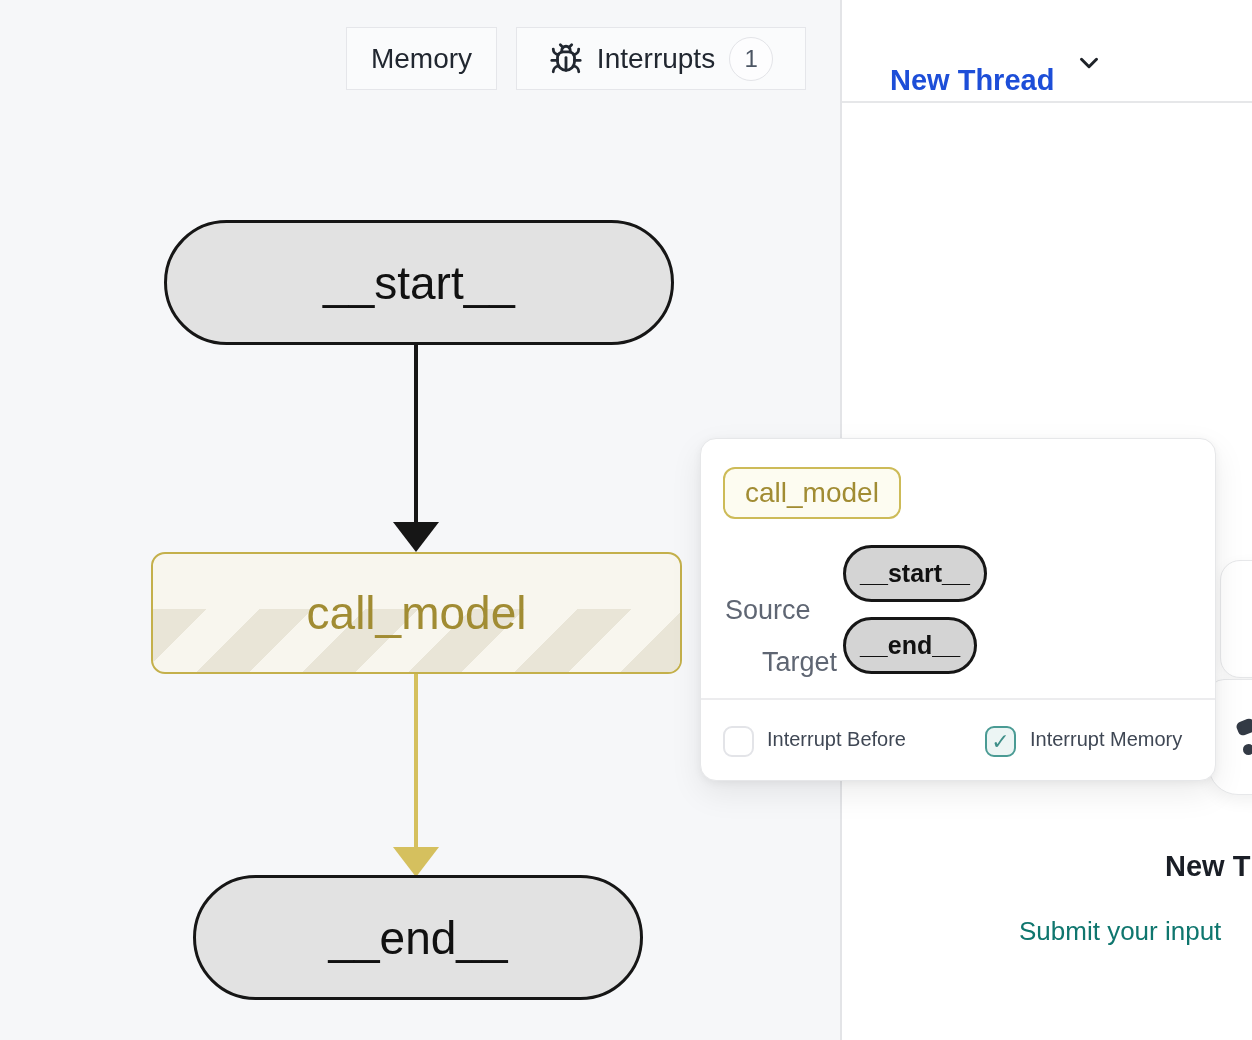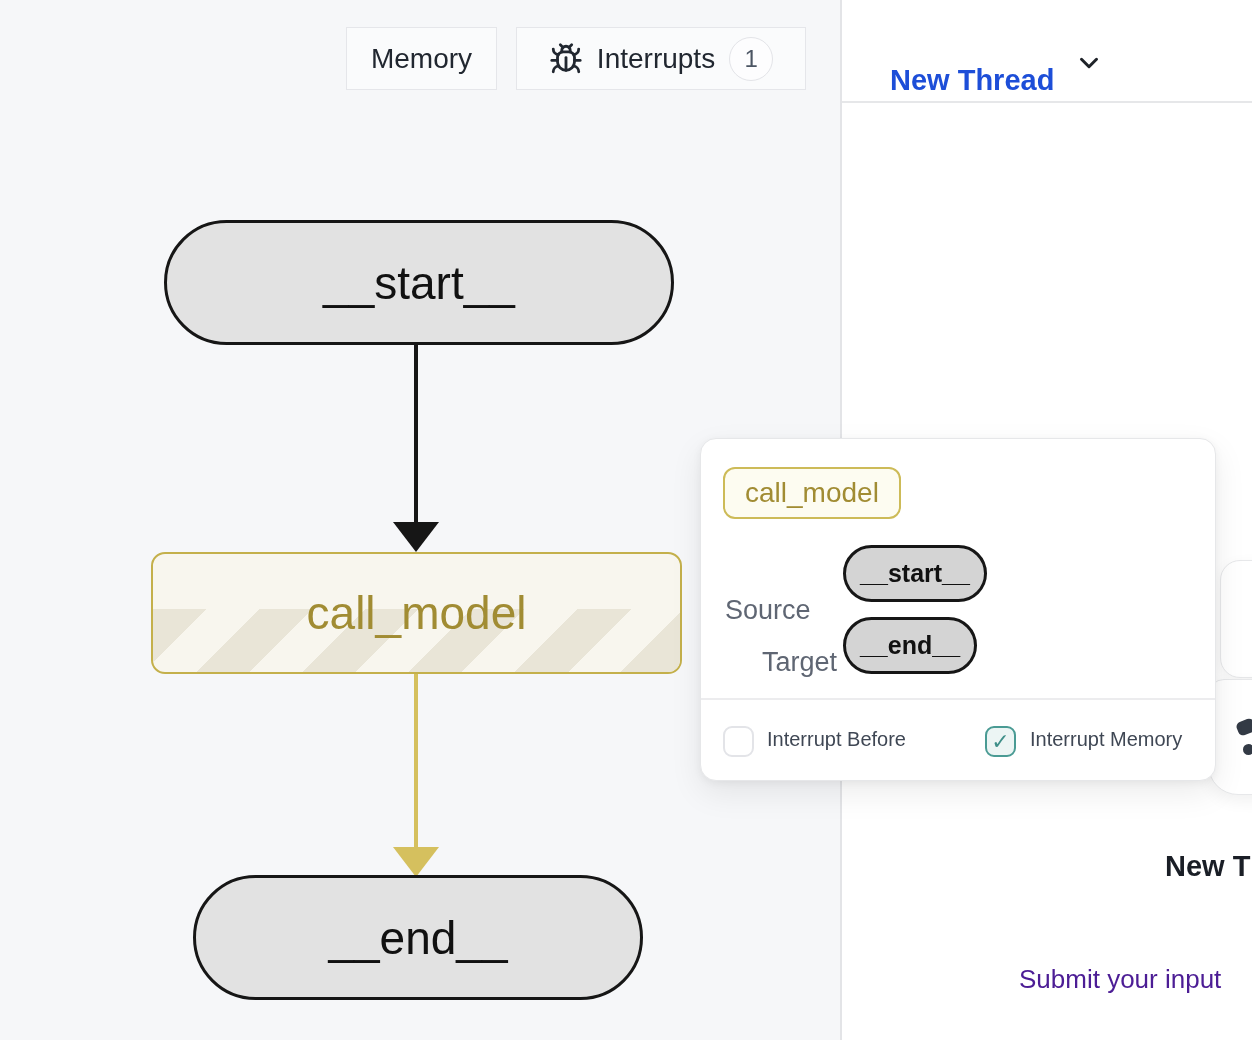--- a/index.html
+++ b/index.html
@@ -44,22 +44,22 @@
   
   .panel { position:absolute; left:840px; top:0; width:412px; height:1040px; background:#ffffff;
            border-left:2px solid #e3e4e7; }
   .panel-header { position:absolute; left:48px; top:28px; display:flex; align-items:center; gap:20px;
                   cursor:pointer; }
   .panel-title { font-size:29px; font-weight:700; color:#1d4ed8; white-space:nowrap;margin-top:36px; }
   .header-divider { position:absolute; left:0; right:0; top:101px; height:2px; background:#e6e7e9; }
 
   .empty-title { position:absolute; left:323px; top:850px; font-size:29px; font-weight:600;
                  color:#1a1e26; white-space:nowrap; }
-  .empty-subtitle { position:absolute; left:177px; top:916px; font-size:26px; color:#4c1d95;
-                    white-space:nowrap;margin-top:48px; }
+  .empty-subtitle { position:absolute; left:177px; top:916px; font-size:26px; color:#0f766e;
+                    white-space:nowrap; }
 
   
   .partial-card-top { position:absolute; left:378px; top:560px; width:220px; height:118px;
                       background:#fff; border:1.5px solid #e7e8ea; border-radius:20px;
                       box-shadow:0 4px 14px rgba(0,0,0,.05); }
   .partial-card-bottom { position:absolute; left:366px; top:679px; width:300px; height:116px;
                          background:#fff; border:1.5px solid #e7e8ea;
                          border-radius:16px 0 0 30px; box-shadow:0 6px 16px rgba(0,0,0,.06); }
   .partial-glyph-wedge { position:absolute; left:28px; top:40px; width:18px; height:14px;
                          background:#333a45; border-radius:5px; transform:rotate(-22deg); }

